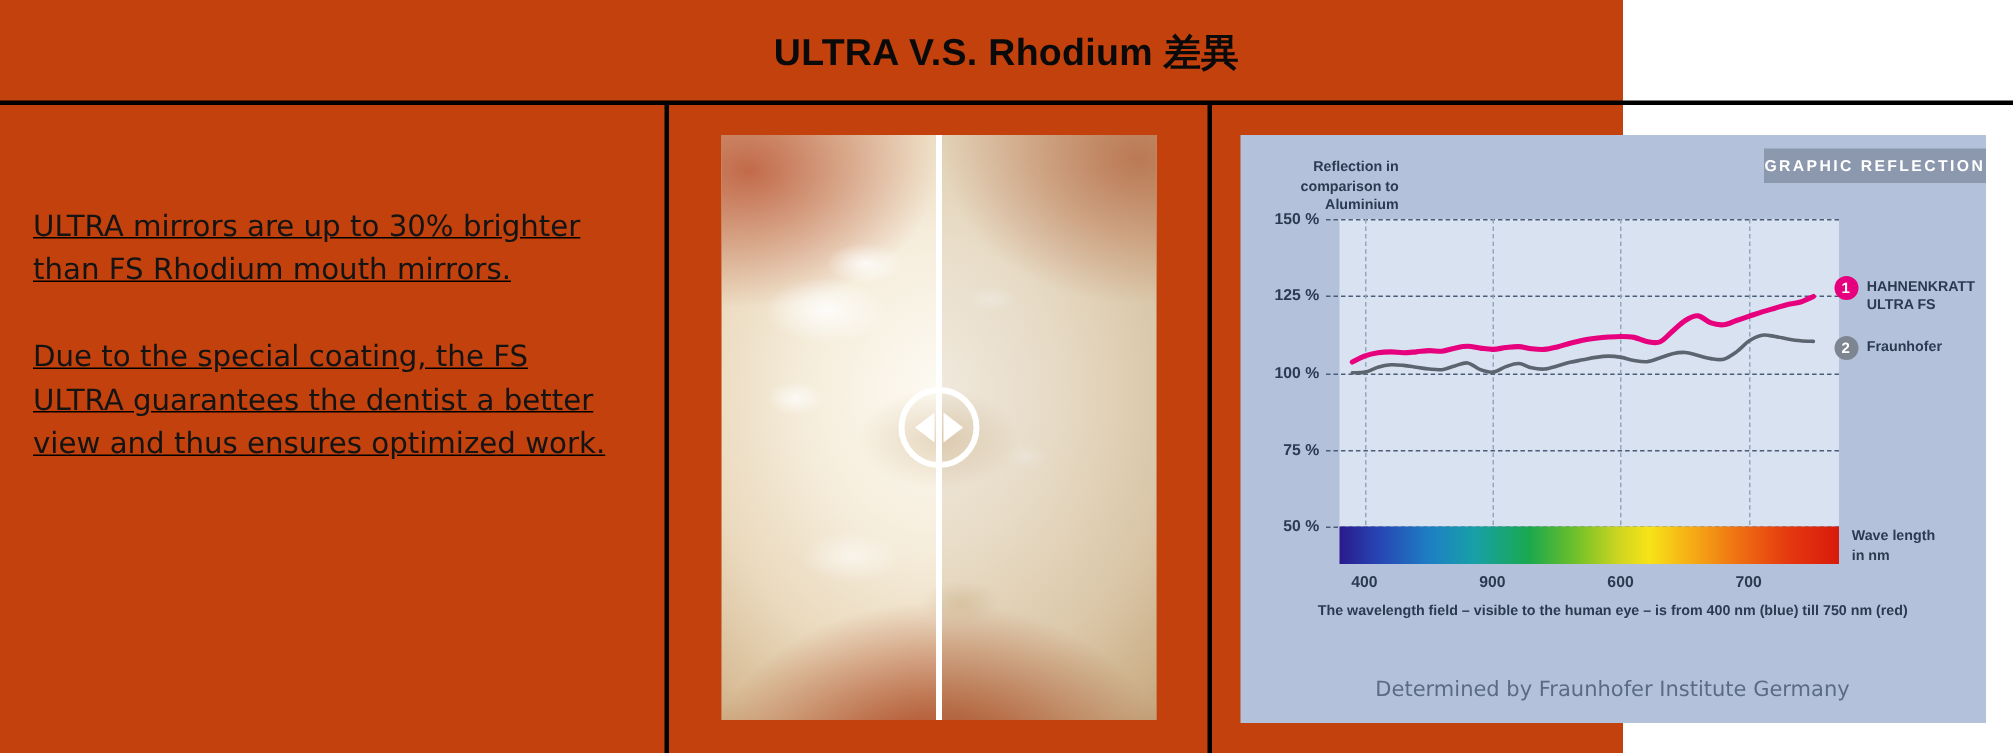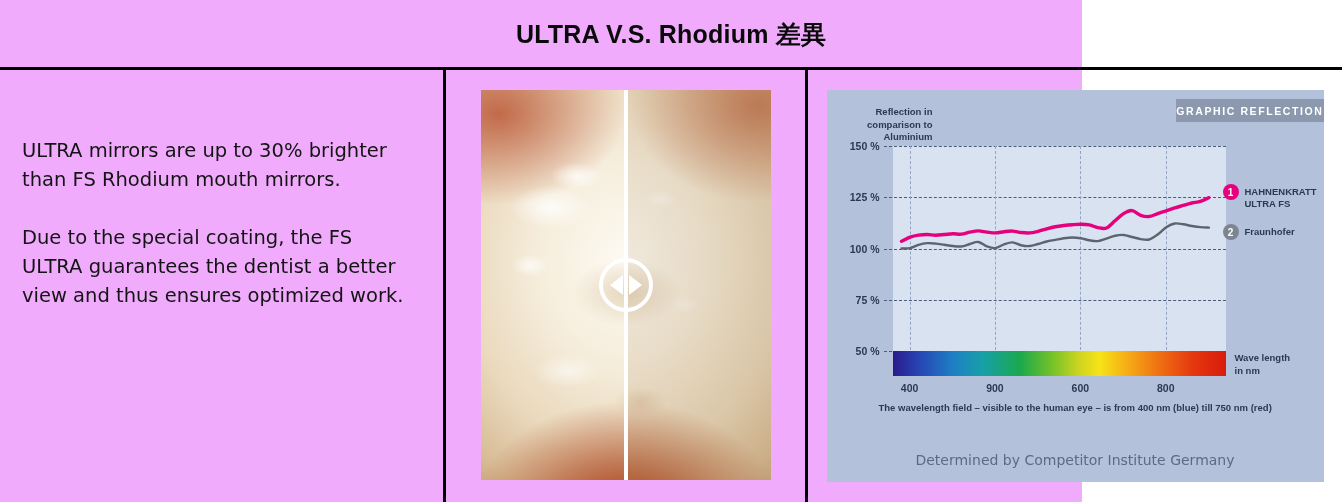--- a/index.html
+++ b/index.html
@@ -2,21 +2,21 @@
 <html><head>
 <meta charset="utf-8">
 <style>
   * { box-sizing: border-box; margin: 0; padding: 0; }
   html, body {
     width: 1342px; height: 502px;
     background: #ffffff;
     font-family: "DejaVu Sans", sans-serif;
     overflow: hidden;
   }
-  .page { position: relative; width: 1082px; height: 502px; background: #f0abfc; }
+  .page { position: relative; width: 1082px; height: 502px; background: #c2410c; }
 
   
   .title-bar {
     position: absolute; left: 0; top: 0; width: 1342px; height: 68px;
     display: flex; align-items: center; justify-content: center;
   }
   .title-text {
     font-family: "Liberation Sans", sans-serif;
     font-size: 25px; font-weight: bold; color: #0a0a0a;
     letter-spacing: 0.2px;
@@ -25,20 +25,21 @@
     position: absolute; left: 0; top: 67px; width: 1342px; height: 3px;
     background: #000;
   }
   .rule-v1 { position: absolute; left: 443px; top: 68px; width: 3px; height: 434px; background: #000; }
   .rule-v2 { position: absolute; left: 805px; top: 68px; width: 3px; height: 434px; background: #000; }
 
   
   .text-col {
     position: absolute; left: 0; top: 68px; width: 443px; height: 434px;
     padding: 68px 38px 0 22px;
+    text-decoration: underline;
   }
   .para {
     font-family: "DejaVu Sans", sans-serif;
     font-size: 19.5px; line-height: 29px; color: #141414;
   }
   .para + .para { margin-top: 29px; }
 
   
   .photo-col {
     position: absolute; left: 446px; top: 68px; width: 359px; height: 434px;
@@ -236,30 +237,30 @@
       <div class="spectrum"></div>
       <div class="wave-label">
         <div>Wave length</div>
         <div>in nm</div>
       </div>
 
       <div id="xticks">
           <div class="xtick" style="left: 83.0769px;">400</div>
           <div class="xtick" style="left: 168.462px;">900</div>
           <div class="xtick" style="left: 253.846px;">600</div>
-          <div class="xtick" style="left: 339.231px;">800</div>
+          <div class="xtick" style="left: 339.231px;">700</div>
         </div>
       <div class="xcaption">The wavelength field – visible to the human eye – is from 400 nm (blue) till 750 nm (red)</div>
 
       <div class="dot dot-1">1</div>
       <div class="legend legend-1">
         <div>HAHNENKRATT</div>
         <div>ULTRA FS</div>
       </div>
       <div class="dot dot-2">2</div>
       <div class="legend legend-2">
         <div>Fraunhofer</div>
       </div>
 
-      <div class="footer-note">Determined by Competitor Institute Germany</div>
+      <div class="footer-note">Determined by Fraunhofer Institute Germany</div>
     </div>
   </div>
 </div>
 
 </body></html>

